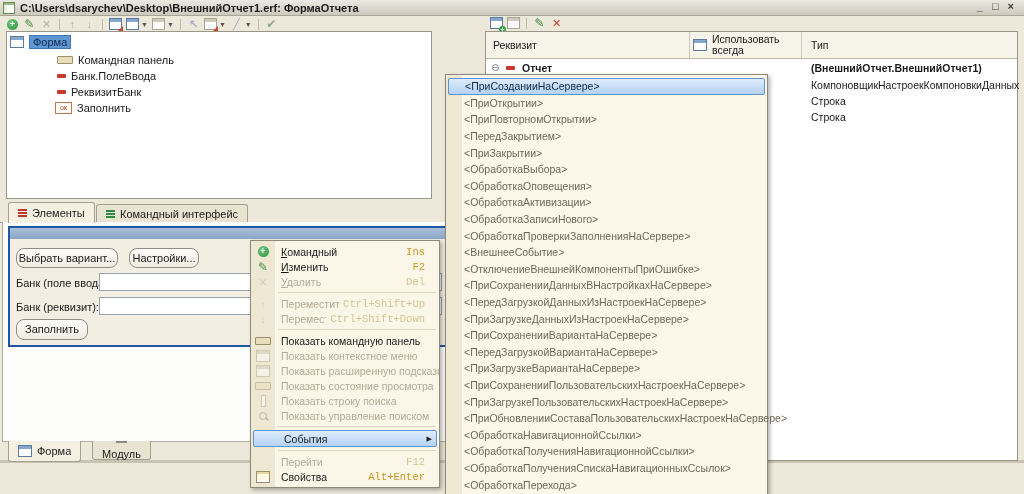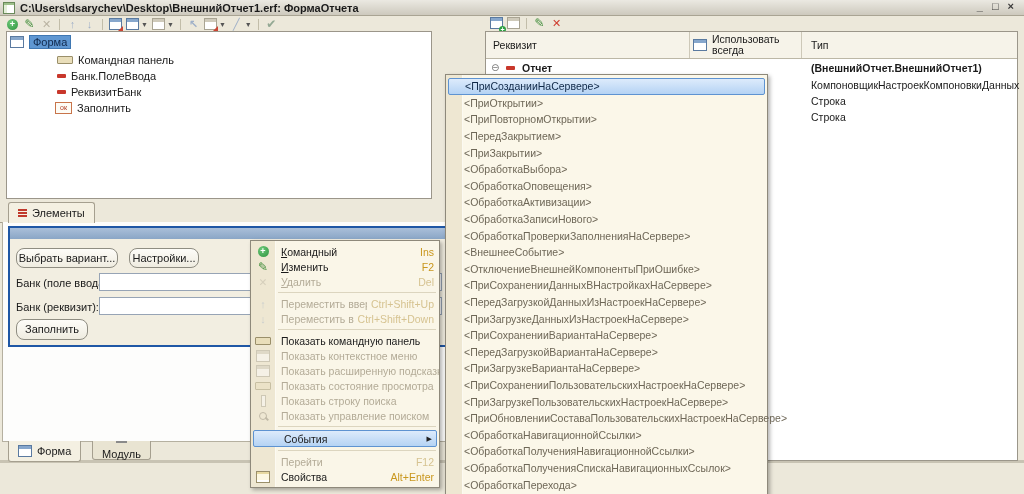--- a/index.html
+++ b/index.html
@@ -67,21 +67,21 @@
   .gridhdr{position:absolute;left:0;top:0;right:0;height:26px;background:#f6f3e9;border-bottom:1px solid #bcb7a6;}
   .colsep{position:absolute;top:0;bottom:0;width:1px;background:#cdc8b8;}
   .gtxt{position:absolute;white-space:nowrap;font-size:10.5px;}
   
   .cmenu{left:250px;top:240px;width:188px;height:243px;background:#faf6e8;border:1px solid #8e897b;
          box-shadow:2px 2px 4px rgba(0,0,0,.3);padding-top:3px;z-index:5;font-size:10.5px;}
   .gutter{position:absolute;left:0;top:0;bottom:0;width:24px;background:#eee7d2;border-right:1px solid #fcfaf2;}
   .mi{position:relative;display:flex;align-items:center;height:15px;cursor:default;}
   .mi .ig{width:24px;flex:none;display:flex;justify-content:center;align-items:center;}
   .mi .lb{flex:1;padding-left:6px;white-space:nowrap;overflow:hidden;}
-  .mi .sc{flex:none;color:#c9971e;padding:0 5px 0 4px;white-space:nowrap;}
+  .mi .sc{flex:none;color:#c9971e;padding:0 14px 0 4px;white-space:nowrap;font-family:Liberation Mono, monospace;}
   .mi.dis .lb{color:#b3ab97;}
   .mi.dis .sc{color:#d6c391;}
   .mi.dis .ig{opacity:.45;}
   .u1::first-letter{text-decoration:underline;}
   .msep{height:1px;background:#dcd5bf;margin:3px 3px 3px 27px;}
   .mi.hi{background:linear-gradient(#ddeBFb,#b5d3f4);border:1px solid #5e93d1;border-radius:2px;
          margin:0 2px;height:15px;}
   .subarrow{flex:none;font-size:7px;color:#222;padding-right:4px;}
   .smenu{left:445px;top:74px;width:321px;height:438px;background:#fbf7e9;border:1px solid #8e897b;
          box-shadow:2px 2px 4px rgba(0,0,0,.3);padding-top:3px;z-index:6;font-size:10.5px;}
@@ -162,20 +162,24 @@
     <div class="tree-row" style="left:48px;top:69px;">
       <span class="okbox">ок</span>
       <span>Заполнить</span>
     </div>
   </div>
 
   <div class="abs" style="left:0;top:200px;width:472px;height:22px;border-bottom:1px solid #a59f8f;">
     <div class="tab top active" style="left:8px;top:2px;">
       <span class="bars red"></span>
       <span>Элементы</span>
+    </div>
+    <div class="tab top" style="left:96px;top:4px;">
+      <span class="bars green"></span>
+      <span>Командный интерфейс</span>
     </div>
   </div>
 
   <div class="abs" style="left:2px;top:222px;width:470px;height:219px;background:#fdfdfc;border:1px solid #b5b0a0;border-top:none;"></div>
 
   <div class="abs formprev">
     <div class="form-band"></div>
     <div class="btn" style="left:6px;top:20px;width:100px;height:18px;line-height:18px;">Выбрать вариант...</div>
     <div class="btn" style="left:119px;top:20px;width:68px;height:18px;line-height:18px;">Настройки...</div>
     <div class="field-label" style="left:6px;top:49px;">Банк (поле ввода):</div>

